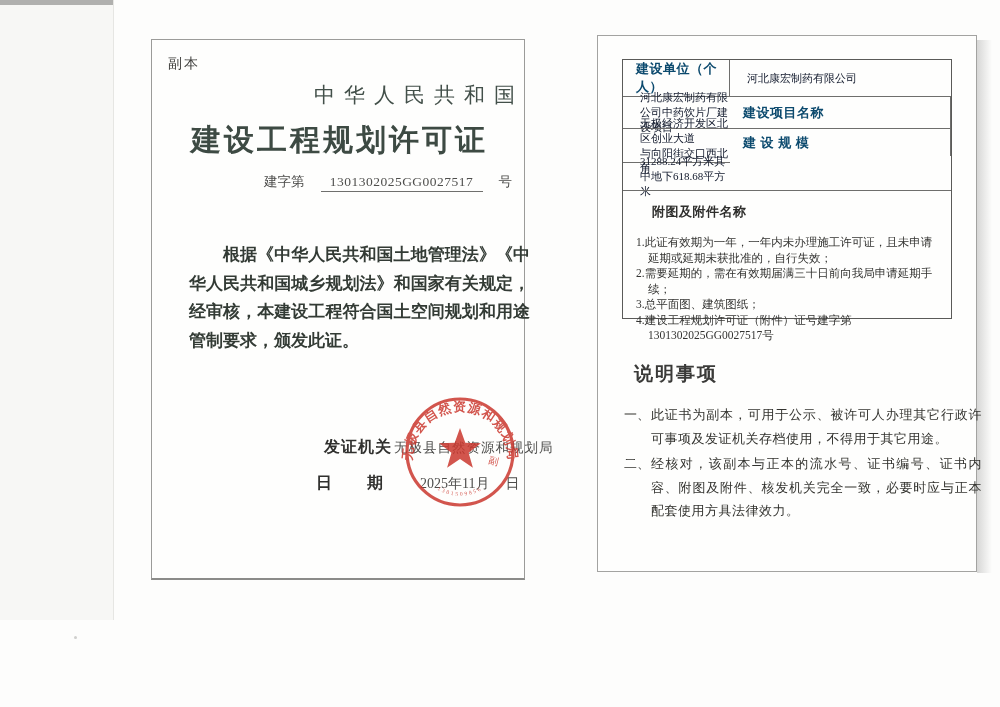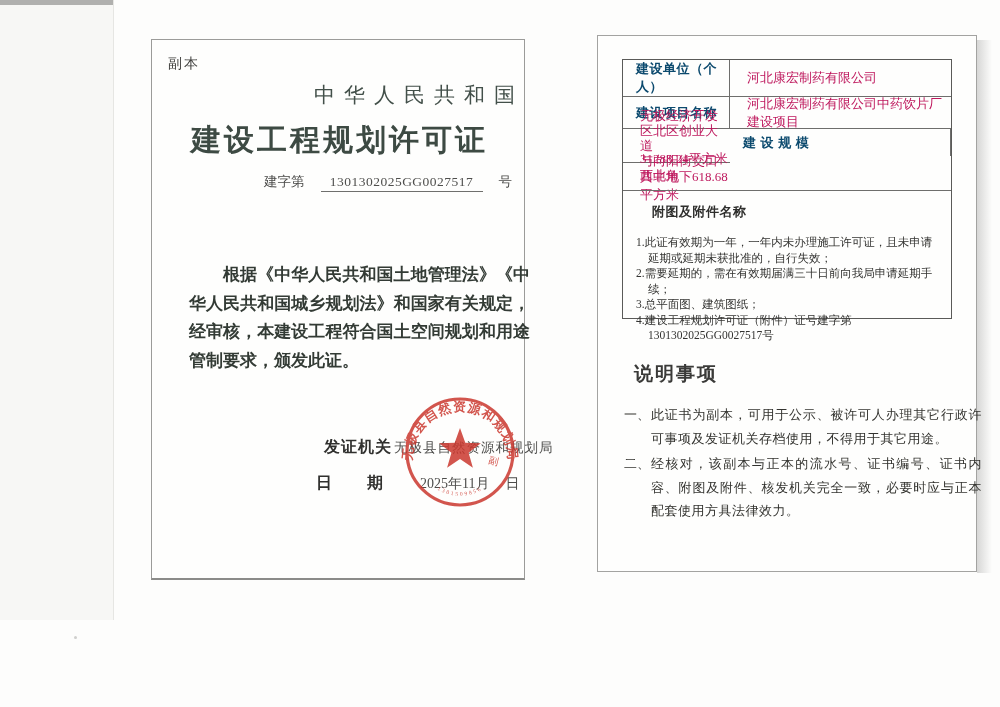--- a/index.html
+++ b/index.html
@@ -28,39 +28,39 @@
   .country-title{position:absolute;left:0;top:41px;width:100%;text-align:right;
     font-size:21px;font-weight:400;letter-spacing:9px;color:#43504a;text-indent:9px;}
   .main-title{position:absolute;left:0;top:80px;width:100%;text-align:center;
     font-size:30px;font-weight:700;letter-spacing:3px;color:#3d4a43;text-indent:3px;}
   .cert-line{position:absolute;left:0;top:133px;width:100%;display:flex;justify-content:flex-end;
     align-items:baseline;padding-right:12px;box-sizing:border-box;font-size:13.5px;color:#4a4a48;gap:16px;}
   .cert-underline{display:inline-block;min-width:150px;text-align:center;
     border-bottom:1px solid #6f6f6d;padding:0 6px 1px;color:#4f4f4d;letter-spacing:0.5px;}
   .body-par{position:absolute;left:21px;top:201px;width:341px;
     font-size:17px;font-weight:600;line-height:28.5px;color:#333b35;
-    text-align:justify;text-indent:2em;margin-top:20px;}
+    text-align:justify;text-indent:2em;}
   .issuer-row{position:absolute;left:156px;top:397px;display:flex;align-items:baseline;justify-content:center;}
   .date-row{position:absolute;left:148px;top:433px;display:flex;align-items:baseline;}
   .sign-label{font-size:16px;font-weight:700;color:#30302e;letter-spacing:1px;width:68px;flex:none;}
   .issuer-value{font-size:13.5px;color:#4d4d4b;letter-spacing:1px;margin-left:2px;white-space:nowrap;}
   .date-value{font-size:14px;color:#4d4d4b;margin-left:36px;white-space:nowrap;}
   .date-gap{display:inline-block;width:16px;}
 
   
   .stamp{position:absolute;left:243px;top:347px;width:130px;height:130px;opacity:.85;}
 
   
   .info-table{position:absolute;left:24px;top:23px;width:330px;box-sizing:border-box;
     border:1px solid #5a5a58;display:grid;grid-template-columns:107px 1fr;}
   .cell{box-sizing:border-box;display:flex;align-items:center;}
   .cell.bt{border-top:1px solid #6e6e6c;}
   .cell.lbl{border-right:1px solid #6e6e6c;padding-left:13px;
     font-size:13px;font-weight:700;color:#0c4a6e;letter-spacing:0.5px;}
-  .cell.val{padding-left:17px;font-size:13px;color:#be185d;}
+  .cell.val{padding-left:17px;font-size:11px;color:#0f172a;}
   .h1{height:36px;} .h2{height:32px;} .h3{height:34px;} .h4{height:28px;}
   .pre{white-space:pre-line;line-height:15px;}
   .attach-cell{grid-column:1 / 3;border-top:1px solid #6e6e6c;height:128px;box-sizing:border-box;
     padding:12px 8px 0 13px;}
   .attach-title{font-size:13px;font-weight:700;color:#2f2f2d;letter-spacing:0.5px;}
   .attach-list{margin-top:14px;font-size:11.5px;line-height:15.5px;color:#333331;font-family:Liberation Serif, serif;}
   .attach-item{padding-left:12px;text-indent:-12px;}
 
   
   .notes-title{position:absolute;left:20px;top:325px;font-size:19px;font-weight:600;
@@ -115,22 +115,22 @@
       <textPath href="#arcBottom" startOffset="50%" text-anchor="middle">1301509856</textPath>
     </text>
   </svg>
 </div>
 
 <div class="page-right">
   <div class="info-table">
     <div class="cell lbl sans h1">建设单位（个人）</div>
     <div class="cell val h1">河北康宏制药有限公司</div>
 
+    <div class="cell val bt h2">河北康宏制药有限公司中药饮片厂建设项目</div>
     <div class="cell lbl sans bt h2">建设项目名称</div>
-    <div class="cell val bt h2">河北康宏制药有限公司中药饮片厂建设项目</div>
 
     <div class="cell val bt h3 pre">无极经济开发区北区创业大道
 与向阳街交口西北角</div>
 
     <div class="cell lbl sans bt h4">建 设 规 模</div>
     <div class="cell val bt h4">31288.24平方米其中地下618.68平方米</div>
 
     <div class="attach-cell">
       <div class="attach-title sans">附图及附件名称</div>
       <div class="attach-list">

